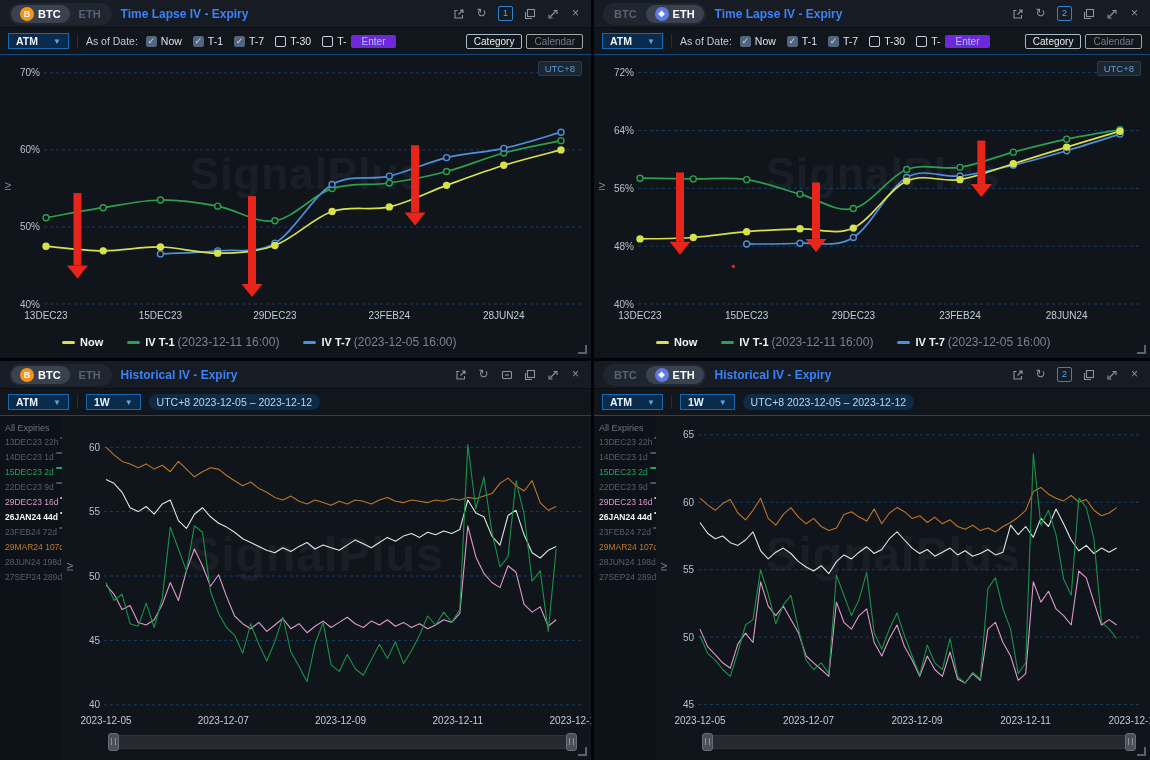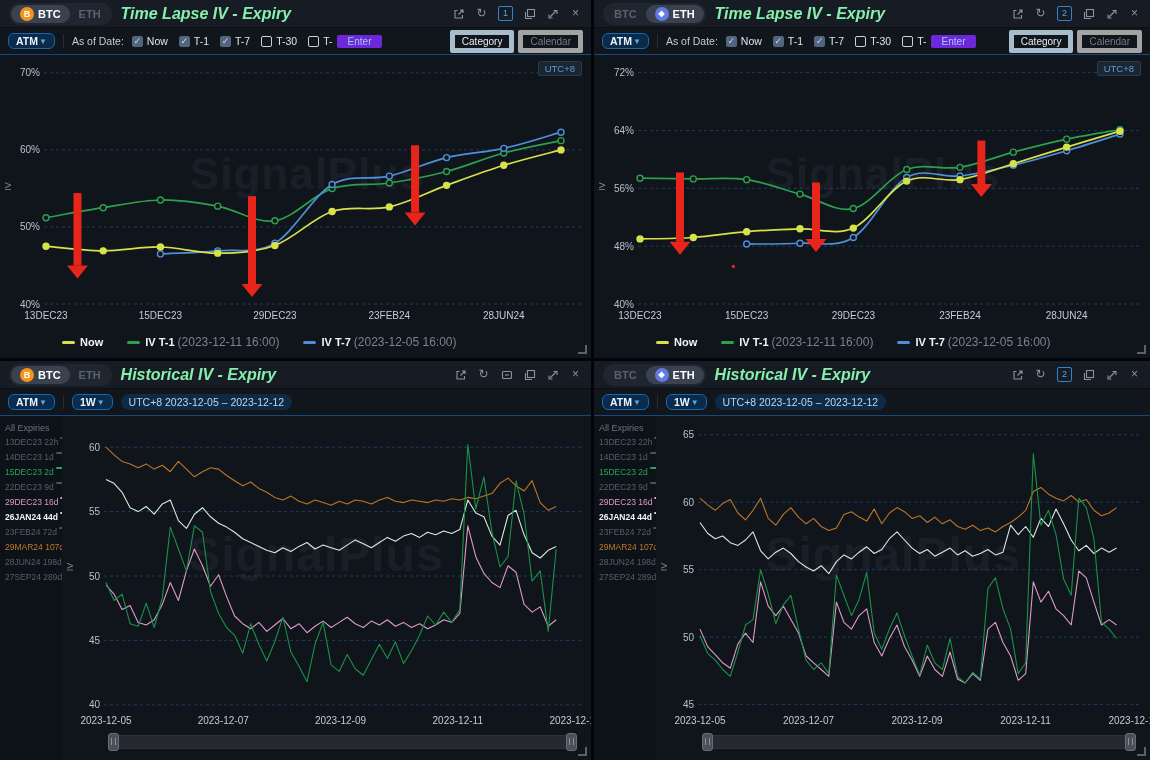--- a/index.html
+++ b/index.html
@@ -8,39 +8,39 @@
   .panel{background:#10141b;display:flex;flex-direction:column;position:relative;min-width:0;min-height:0;}
   
   .phead{height:27px;display:flex;align-items:center;gap:9px;padding:0 9px;background:#161b24;border-bottom:1px solid #0b0e13;flex:none;}
   .pill{display:flex;align-items:center;background:#20262f;border-radius:13px;padding:2px;}
   .ptab{display:flex;align-items:center;gap:4px;padding:2px 9px;border-radius:11px;color:#596270;font-size:11px;font-weight:700;cursor:pointer;}
   .ptab.active{background:#3a4250;color:#ffffff;}
   .ptab:not(.active) .coin{display:none;}
   .coin{width:14px;height:14px;border-radius:50%;display:flex;align-items:center;justify-content:center;font-size:9px;font-weight:700;color:#fff;}
   .coin.btc{background:#f7931a;}
   .coin.eth{background:#5f7ae3;font-size:8px;}
-  .ptitle{font-size:16px;font-weight:700;color:#86efac;white-space:nowrap;font-style:italic;}
+  .ptitle{font-size:12px;font-weight:700;color:#3b82f6;white-space:nowrap;}
   .wicons{margin-left:auto;display:flex;align-items:center;gap:10px;color:#8a94a0;}
   .wic{display:flex;align-items:center;justify-content:center;width:13px;height:13px;font-size:12px;line-height:13px;color:#8a94a0;cursor:pointer;}
   .wic svg{width:12px;height:12px;}
   .wbadge{min-width:9px;height:13px;border:1px solid #2f84cf;color:#57a7e4;font-size:9px;line-height:13px;text-align:center;border-radius:2px;padding:0 2px;cursor:pointer;}
   
   .ptool{height:26px;display:flex;align-items:center;gap:8px;padding:0 8px;background:#11151c;border-bottom:1px solid #14497e;flex:none;}
-  .chip{display:flex;align-items:center;gap:1px;background:#0b2b4d;border:1px solid #1668b0;border-radius:6px;padding:1px 7px;font-size:10.5px;font-weight:700;color:#eaf3fb;cursor:pointer;}
+  .chip{display:flex;align-items:center;gap:15px;background:#0b2b4d;border:1px solid #1668b0;border-radius:0;padding:1px 7px;font-size:10.5px;font-weight:700;color:#eaf3fb;cursor:pointer;}
   .chip .caret{color:#5fa8e0;font-size:8px;}
   .vdiv{width:1px;height:14px;background:#262c35;}
   .lbl{font-size:10.5px;color:#c3cbd4;white-space:nowrap;}
   .checks{display:flex;align-items:center;gap:11px;}
   .cbwrap{display:flex;align-items:center;gap:4px;cursor:pointer;}
   .cb{width:11px;height:11px;border:1px solid #c9d1d9;border-radius:2px;box-sizing:border-box;display:flex;align-items:center;justify-content:center;font-size:9px;color:#cfdce8;background:transparent;}
   .cb.on{background:#51667e;border-color:#51667e;}
   .cblbl{font-size:10.5px;color:#dde4ea;}
   .enter-chip{background:#6d28d9;color:#9ccdf2;font-size:10px;padding:1px 11px;border-radius:2px;margin-left:-4px;cursor:text;}
   .seg{margin-left:auto;display:flex;gap:4px;}
-  .segbtn{font-size:10px;padding:1px 7px;border:5px solid #a3a3a3;border-radius:2px;color:#737d89;cursor:pointer;}
+  .segbtn{font-size:10px;padding:1px 7px;border:1px solid #a3a3a3;border-radius:2px;color:#737d89;cursor:pointer;}
   .segbtn.on{border-color:#a9bccb;color:#e6edf4;}
   .range-chip{background:#0e2a44;color:#bad6ee;font-size:10.5px;padding:2px 8px;border-radius:8px;white-space:nowrap;}
   
   .chart-wrap{flex:1;position:relative;min-height:0;}
   .chart-wrap svg{position:absolute;left:0;top:0;}
   .watermark{position:absolute;left:52%;top:44%;transform:translate(-50%,-50%);font-size:44px;font-weight:700;color:rgba(170,184,198,0.07);letter-spacing:1px;pointer-events:none;white-space:nowrap;}
   .hist .watermark{font-size:48px;left:48%;}
   .utc-badge{position:absolute;top:6px;right:9px;background:#1b2633;border:1px solid #273a50;color:#5d9dd5;font-size:9.5px;padding:1px 6px;border-radius:2px;}
   .legend{height:32px;display:flex;align-items:center;gap:24px;padding-left:62px;flex:none;}
   .leg-item{display:flex;align-items:center;gap:5px;cursor:pointer;}

